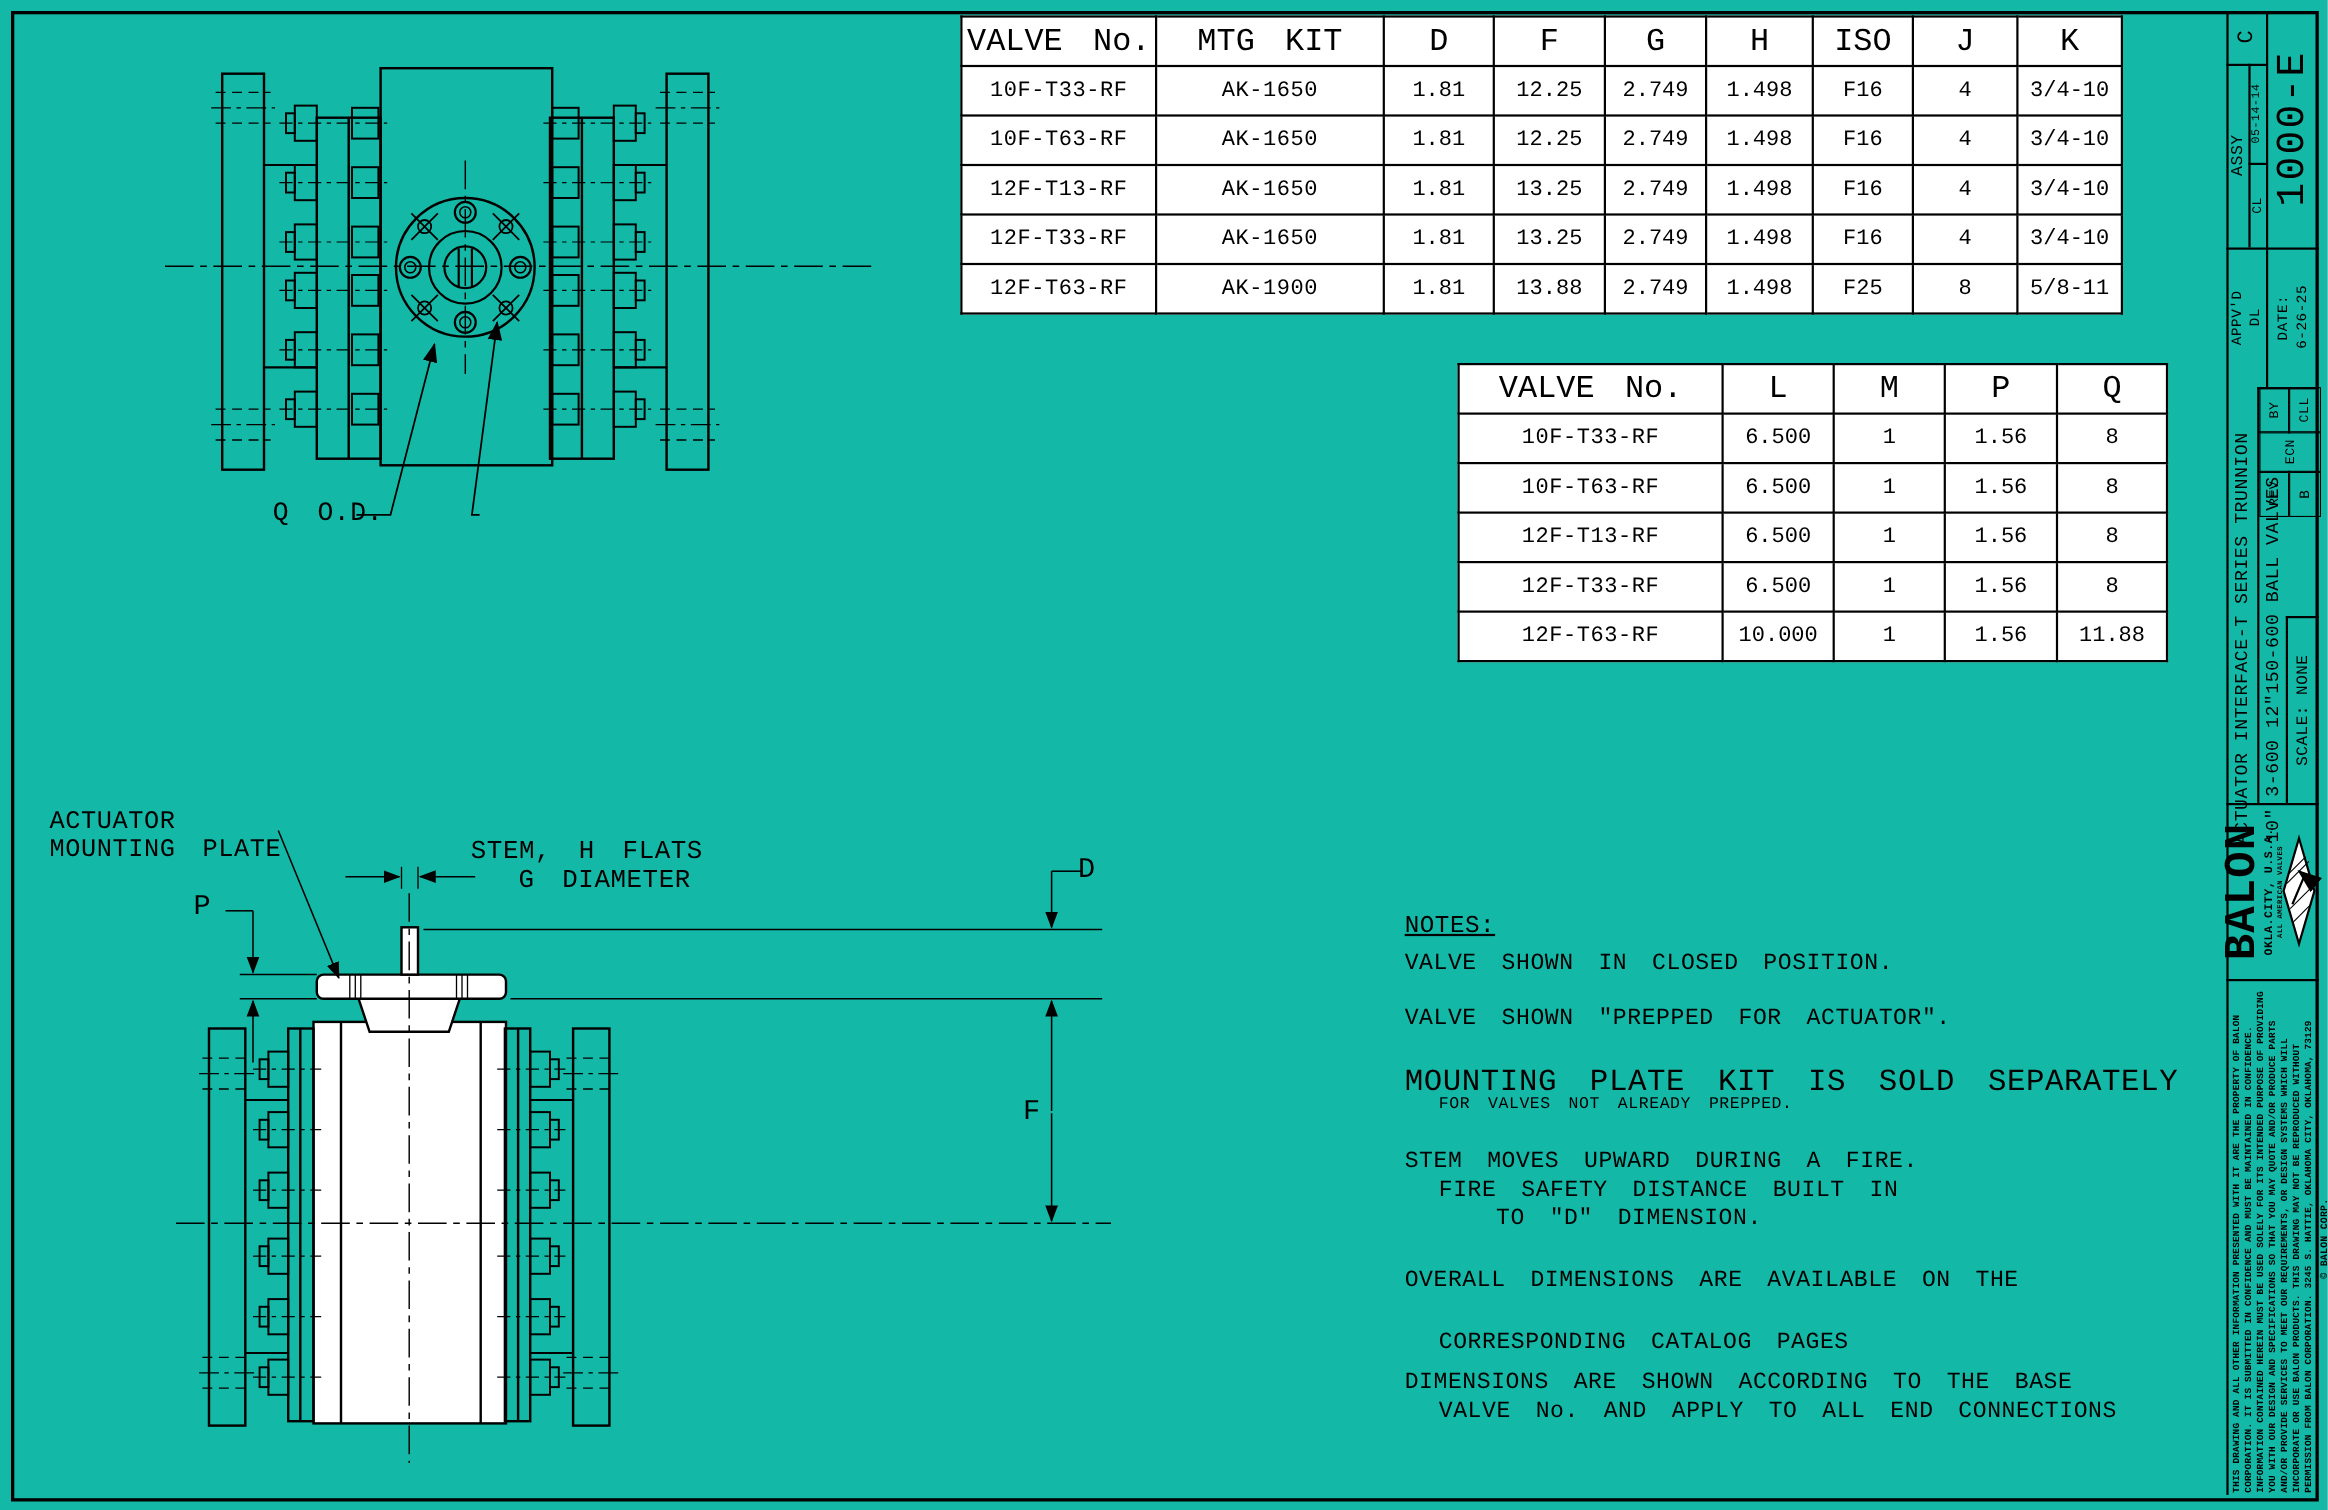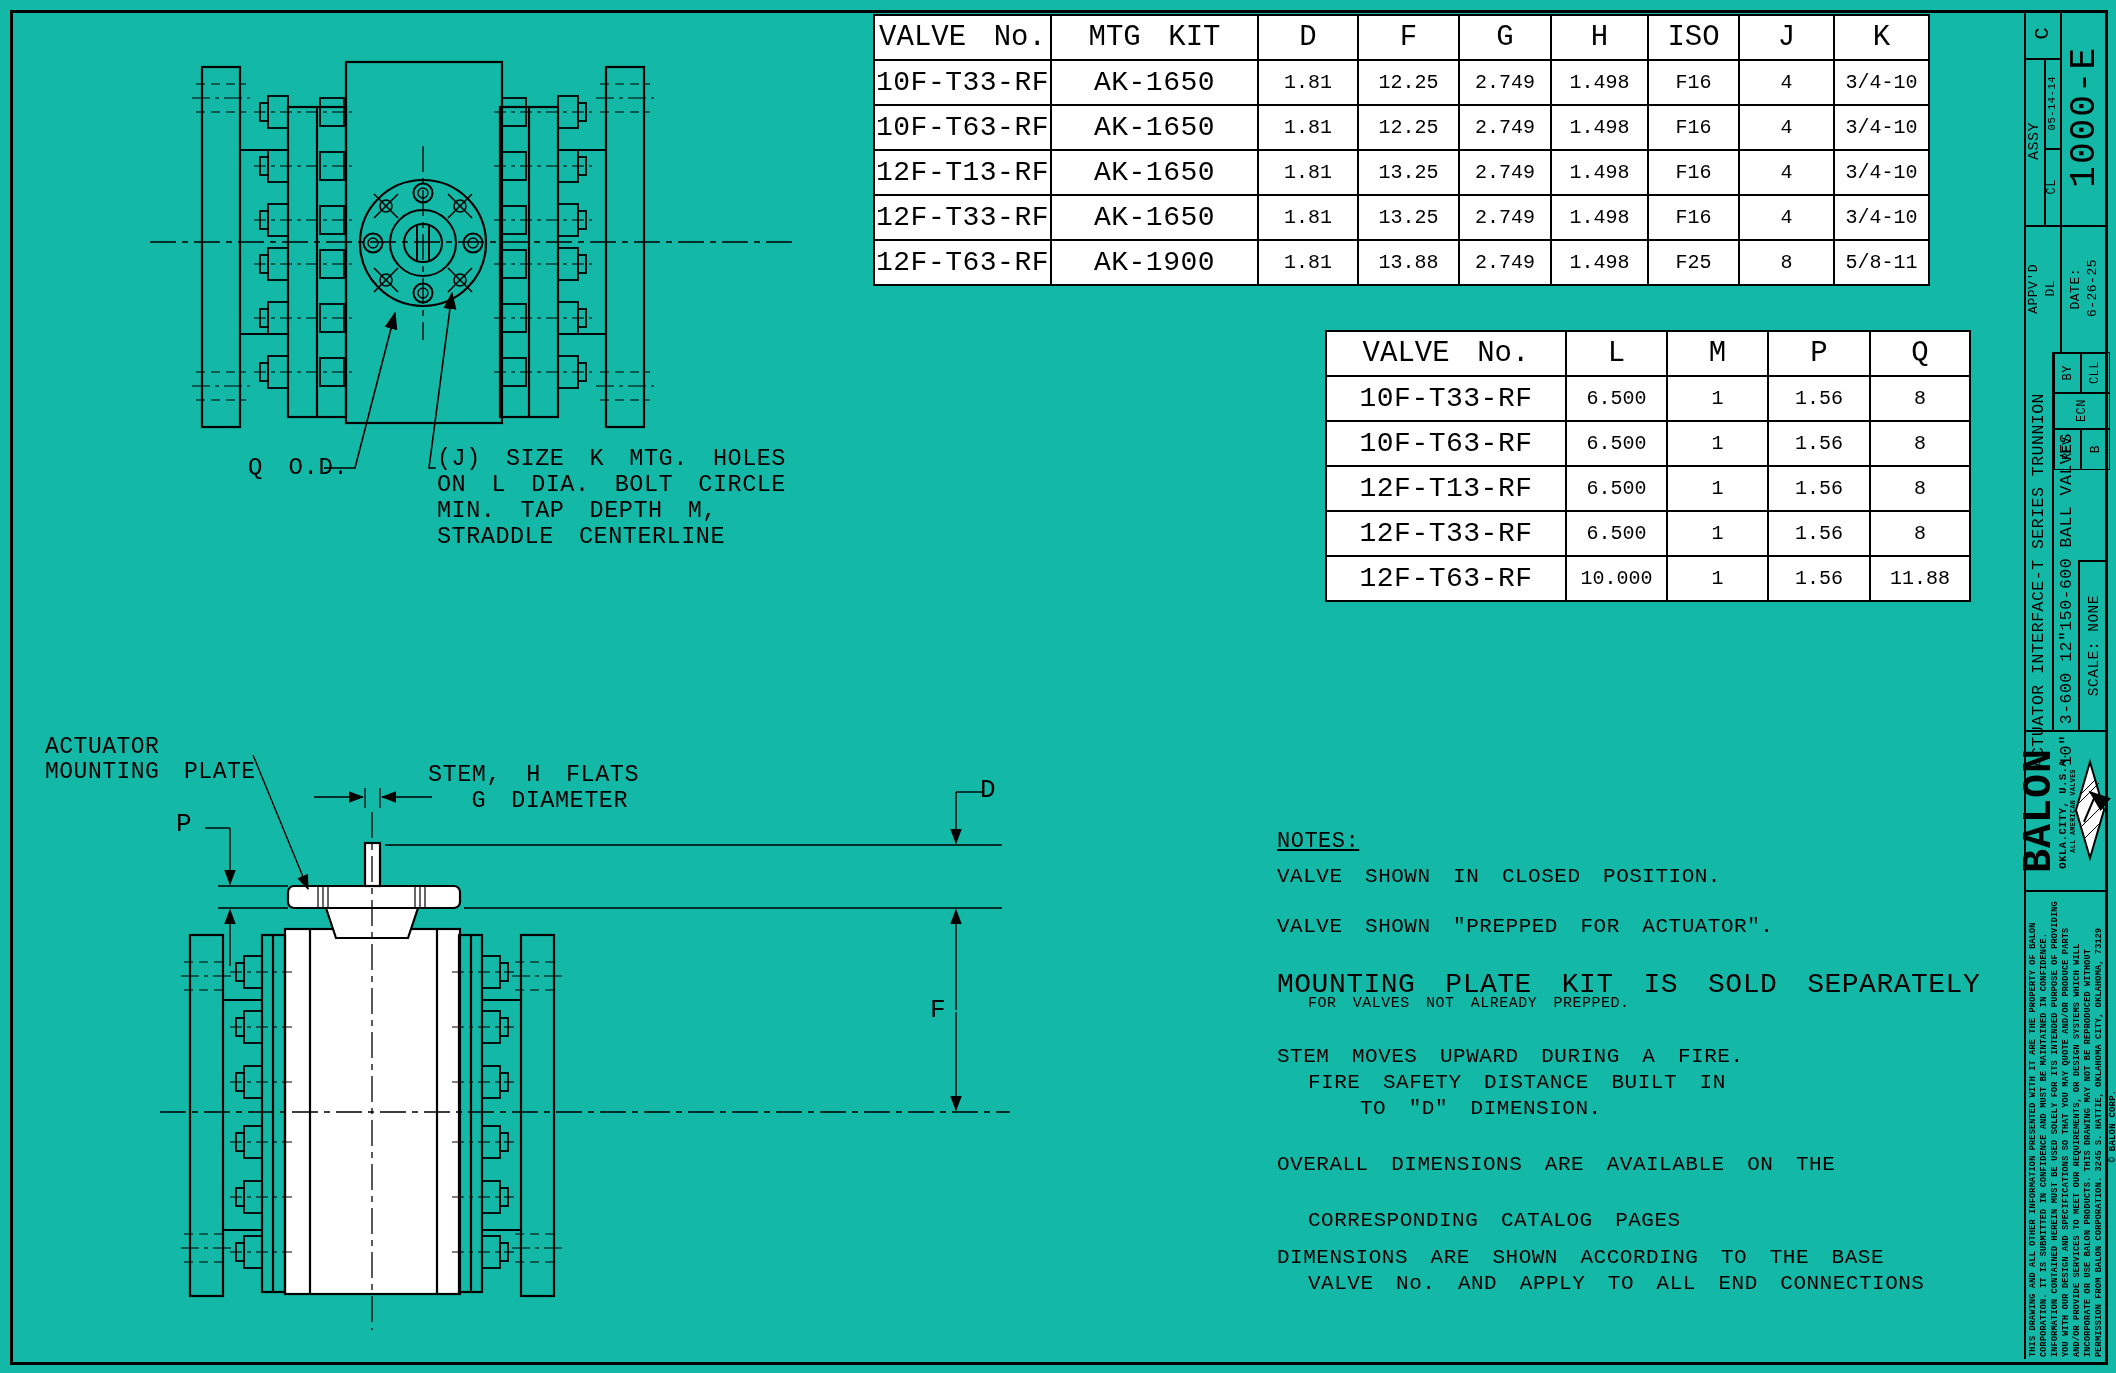--- a/index.html
+++ b/index.html
@@ -8,21 +8,21 @@
   .abs{position:absolute;}
   .frame{position:absolute;left:10px;top:10px;width:2092px;height:1349px;border:3px solid #000;}
   .lbl{position:absolute;color:#000;white-space:nowrap;word-spacing:0.45em;letter-spacing:0.5px;line-height:1.1;}
   .hl{position:absolute;height:2px;background:#000;}
   .vl{position:absolute;width:2px;background:#000;}
   
   table.dim{position:absolute;border-collapse:collapse;table-layout:fixed;background:#fff;}
   table.dim td,table.dim th{border:2.5px solid #000;text-align:center;vertical-align:middle;
       padding:0;height:43px;font-weight:normal;white-space:nowrap;overflow:hidden;}
   table.dim th{font-size:29px;word-spacing:0.35em;}
-  td.t-id{font-size:28px;letter-spacing:0.5px;}
+  td.t-id{font-size:20px;letter-spacing:0.5px;}
   td.t-num{font-size:20px;}
   
   .cell{position:absolute;display:flex;align-items:center;justify-content:center;gap:2px;}
   .cell.bord{border:1.5px solid #000;}
   .vt{writing-mode:vertical-rl;transform:rotate(180deg);white-space:nowrap;letter-spacing:0.5px;}
   .rot{transform-origin:top left;}
   #disc-inner{position:absolute;left:0;top:0;width:462px;height:76px;
       transform:rotate(-90deg) translateX(-462px);transform-origin:top left;
       font-size:8.5px;line-height:11px;letter-spacing:0.2px;}
   #disc-copy{text-align:center;margin-top:3px;font-size:9px;}
@@ -433,26 +433,20 @@
       <td class="t-id">12F-T63-RF</td>
       <td class="t-num">10.000</td>
       <td class="t-num">1</td>
       <td class="t-num">1.56</td>
       <td class="t-num">11.88</td>
     </tr>
   </tbody>
     </table>
 
   <div class="lbl" style="left:248px;top:455px;font-size:24px;">Q O.D.</div>
-  <div class="abs" style="left:437px;top:446px;">
-    <div class="lbl" style="position:static;font-size:23.5px;">(J) SIZE K MTG. HOLES</div>
-    <div class="lbl" style="position:static;font-size:23.5px;">ON L DIA. BOLT CIRCLE</div>
-    <div class="lbl" style="position:static;font-size:23.5px;">MIN. TAP DEPTH M,</div>
-    <div class="lbl" style="position:static;font-size:23.5px;">STRADDLE CENTERLINE</div>
-  </div>
   <div class="abs" style="left:45px;top:735px;width:195px;">
     <div class="lbl" style="position:static;font-size:23px;">ACTUATOR</div>
     <div class="lbl" style="position:static;font-size:23px;">MOUNTING PLATE</div>
   </div>
   <div class="abs" style="left:428px;top:762px;width:200px;text-align:right;">
     <div class="lbl" style="position:static;font-size:23.5px;">STEM, H FLATS</div>
     <div class="lbl" style="position:static;font-size:23.5px;">G DIAMETER</div>
   </div>
   <div class="lbl" style="left:176px;top:810px;font-size:26px;">P</div>
   <div class="lbl" style="left:980px;top:776px;font-size:26px;">D</div>

